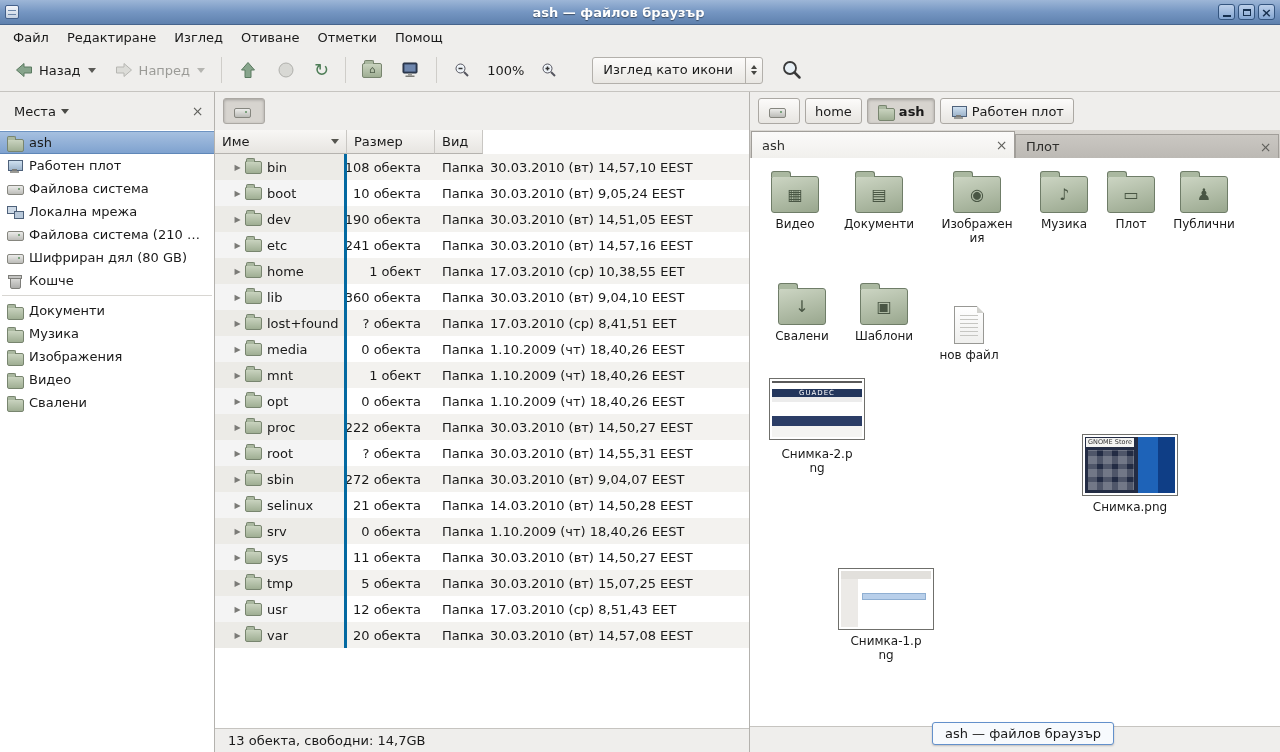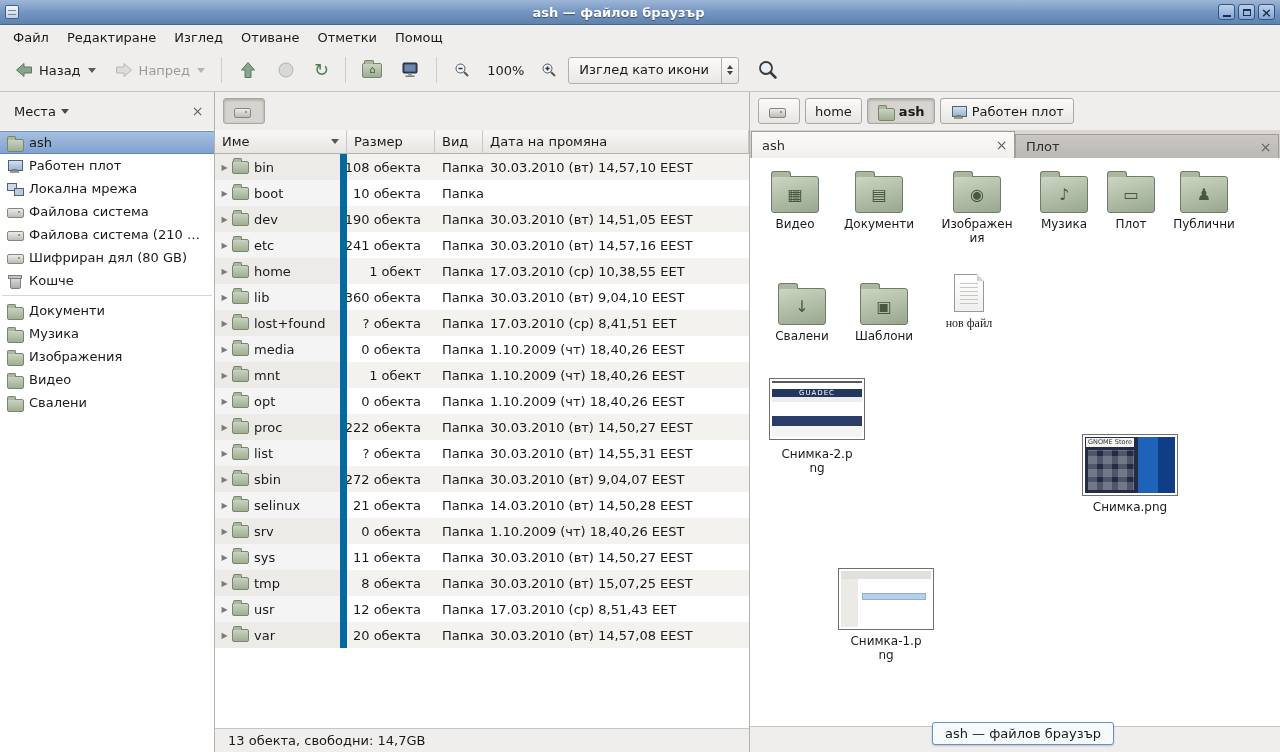--- a/index.html
+++ b/index.html
@@ -34,21 +34,21 @@
 .tarrow{width:0;height:0;border-left:4px solid transparent;border-right:4px solid transparent;border-top:5px solid #5a5a56;margin-left:2px}
 .tbtn.disabled .tarrow{border-top-color:#b5b5b1}
 .tsep{width:1px;height:26px;background:#cfcdc9;margin:0 6px;flex:none}
 .reload-glyph{font-size:18px;line-height:18px;color:#4e7d57}
 .home-glyph{position:relative;width:20px;height:15px;background:linear-gradient(#c9d3bf,#9fae93);
   border:1px solid #78856f;border-radius:2px;display:flex;align-items:center;justify-content:center}
 .home-glyph::before{content:"";position:absolute;top:-4px;left:1px;width:8px;height:3px;background:#aab8a0;border:1px solid #78856f;border-bottom:0;border-radius:2px 2px 0 0}
 .home-glyph i{font-style:normal;font-size:10px;color:#4e5c49;line-height:1}
 .zoom-label{padding:0 6px}
 .combo{display:flex;align-items:stretch;border:1px solid #b3b0ab;border-radius:3px;height:27px;
-  background:linear-gradient(#fcfbfa,#e9e7e3);margin-left:0}
+  background:linear-gradient(#fcfbfa,#e9e7e3);margin-left:24px}
 .combo-label{padding:4px 12px 0 10px;white-space:nowrap}
 .spin{display:flex;flex-direction:column;align-items:center;justify-content:center;gap:2px;
   border-left:1px solid #b3b0ab;padding:0 5px}
 .spin i{display:block;width:0;height:0;border-left:3.5px solid transparent;border-right:3.5px solid transparent}
 .spin .up{border-bottom:4px solid #454541}
 .spin .dn{border-top:4px solid #454541}
 
 
 .main{flex:1;display:flex;min-height:0}
 .topband{height:38px;flex:none;display:flex;align-items:center;gap:5px;padding:0 8px;background:#efeeec}
@@ -87,21 +87,21 @@
 .hcell{background:linear-gradient(#f8f7f5,#e7e5e1);border-right:1px solid #c9c7c3;border-bottom:1px solid #b5b3af;
   padding:3px 7px;display:flex;align-items:center;white-space:nowrap;overflow:hidden}
 .sort-arrow{margin-left:auto;width:0;height:0;border-left:4px solid transparent;border-right:4px solid transparent;border-top:5px solid #55554f}
 .c-name{width:132px;flex:none}
 .c-size{width:88px;flex:none}
 .c-type{width:48px;flex:none}
 .c-date{flex:1;min-width:0}
 #list-body{flex:1;overflow:hidden}
 .lrow{height:26px;display:flex;align-items:stretch}
 .lrow.shade .cell{background:#f3f2ef}
-.lrow .c-name{background:rgba(0,0,0,.045);border-right:7px solid #0369a1;display:flex;align-items:center;padding:0 3px}
+.lrow .c-name{background:rgba(0,0,0,.045);border-right:3px solid #0369a1;display:flex;align-items:center;padding:0 16px}
 .lrow.shade .c-name{background:#ecebe7}
 .cell{display:flex;align-items:center;padding:0 7px;white-space:nowrap;overflow:hidden}
 .lrow .c-size{justify-content:flex-end;padding-right:14px}
 .exp{width:13px;flex:none;text-align:center;color:#7b7b77;font-size:8px}
 .exp::before{content:"▶"}
 .mini-folder{display:inline-block;width:17px;height:13px;position:relative;margin:0 5px 0 1px;flex:none;
   background:linear-gradient(#c9d3bf,#9fae93);border:1px solid #78856f;border-radius:1px 2px 2px 2px}
 .mini-folder::before{content:"";position:absolute;top:-4px;left:0;width:7px;height:3px;background:#aab8a0;border:1px solid #78856f;border-bottom:0;border-radius:2px 2px 0 0}
 .statusbar{height:24px;flex:none;display:flex;align-items:center;background:#efeeec;border-top:1px solid #c6c4c0;padding:0 13px}
 
@@ -290,26 +290,26 @@
       <div id="sidebar-list">
           <div class="sb-item selected">
     <span class="si si-folder"></span>
     <span class="sb-label">ash</span>
   </div>
           <div class="sb-item">
     <span class="si si-desktop"></span>
     <span class="sb-label">Работен плот</span>
   </div>
           <div class="sb-item">
+    <span class="si si-drive"></span>
+    <span class="sb-label">Файлова система</span>
+  </div>
+          <div class="sb-item">
     <span class="si si-network"></span>
     <span class="sb-label">Локална мрежа</span>
-  </div>
-          <div class="sb-item">
-    <span class="si si-drive"></span>
-    <span class="sb-label">Файлова система</span>
   </div>
           <div class="sb-item">
     <span class="si si-drive"></span>
     <span class="sb-label">Файлова система (210 MB)</span>
   </div>
           <div class="sb-item">
     <span class="si si-drive"></span>
     <span class="sb-label">Шифриран дял (80 GB)</span>
   </div>
           <div class="sb-item">
@@ -347,41 +347,41 @@
 
   </div>
         </div>
       <div class="listhead">
         <div class="hcell c-name">
           <span>Име</span>
           <span class="sort-arrow"></span>
         </div>
         <div class="hcell c-size">Размер</div>
         <div class="hcell c-type">Вид</div>
-        <div class="hcell c-date">Дата на промяна</div>
       </div>
       <div id="list-body">
           <div class="lrow shade">
     <div class="cell c-name">
       <span class="exp"></span>
       <span class="mini-folder"></span>
       <span class="txt">bin</span>
     </div>
     <div class="cell c-size">108 обекта</div>
     <div class="cell c-type">Папка</div>
     <div class="cell c-date">30.03.2010 (вт) 14,57,10 EEST</div>
   </div>
           <div class="lrow">
     <div class="cell c-name">
       <span class="exp"></span>
       <span class="mini-folder"></span>
       <span class="txt">boot</span>
     </div>
     <div class="cell c-size">10 обекта</div>
     <div class="cell c-type">Папка</div>
+    <div class="cell c-date">30.03.2010 (вт) 9,05,24 EEST</div>
   </div>
           <div class="lrow shade">
     <div class="cell c-name">
       <span class="exp"></span>
       <span class="mini-folder"></span>
       <span class="txt">dev</span>
     </div>
     <div class="cell c-size">190 обекта</div>
     <div class="cell c-type">Папка</div>
     <div class="cell c-date">30.03.2010 (вт) 14,51,05 EEST</div>
@@ -463,21 +463,21 @@
       <span class="txt">proc</span>
     </div>
     <div class="cell c-size">222 обекта</div>
     <div class="cell c-type">Папка</div>
     <div class="cell c-date">30.03.2010 (вт) 14,50,27 EEST</div>
   </div>
           <div class="lrow">
     <div class="cell c-name">
       <span class="exp"></span>
       <span class="mini-folder"></span>
-      <span class="txt">list</span>
+      <span class="txt">root</span>
     </div>
     <div class="cell c-size">? обекта</div>
     <div class="cell c-type">Папка</div>
     <div class="cell c-date">30.03.2010 (вт) 14,55,31 EEST</div>
   </div>
           <div class="lrow shade">
     <div class="cell c-name">
       <span class="exp"></span>
       <span class="mini-folder"></span>
       <span class="txt">sbin</span>
@@ -515,21 +515,21 @@
     <div class="cell c-size">11 обекта</div>
     <div class="cell c-type">Папка</div>
     <div class="cell c-date">30.03.2010 (вт) 14,50,27 EEST</div>
   </div>
           <div class="lrow shade">
     <div class="cell c-name">
       <span class="exp"></span>
       <span class="mini-folder"></span>
       <span class="txt">tmp</span>
     </div>
-    <div class="cell c-size">8 обекта</div>
+    <div class="cell c-size">5 обекта</div>
     <div class="cell c-type">Папка</div>
     <div class="cell c-date">30.03.2010 (вт) 15,07,25 EEST</div>
   </div>
           <div class="lrow">
     <div class="cell c-name">
       <span class="exp"></span>
       <span class="mini-folder"></span>
       <span class="txt">usr</span>
     </div>
     <div class="cell c-size">12 обекта</div>
@@ -623,21 +623,21 @@
       <span class="emblem">↓</span>
     </span>
     <span class="icon-label">Свалени</span>
   </div>
           <div class="icon-item" style="left: 97px; top: 130px;">
     <span class="folder-lg">
       <span class="emblem">▣</span>
     </span>
     <span class="icon-label">Шаблони</span>
   </div>
-          <div class="icon-item" style="left: 182px; top: 116px; font-family: Liberation Serif, serif;">
+          <div class="icon-item" style="left: 182px; top: 148px;">
     <span class="page-lg"></span>
     <span class="icon-label">нов файл</span>
   </div>
           <div class="icon-item wide" style="left: 15px; top: 220px; gap: 7px;">
     <span class="thumb thumb-web" data-text="GUADEC"></span>
     <span class="icon-label">Снимка-2.png</span>
   </div>
           <div class="icon-item wide" style="left: 328px; top: 276px;">
     <span class="thumb thumb-store" data-text="GNOME Store"></span>
     <span class="icon-label">Снимка.png</span>

